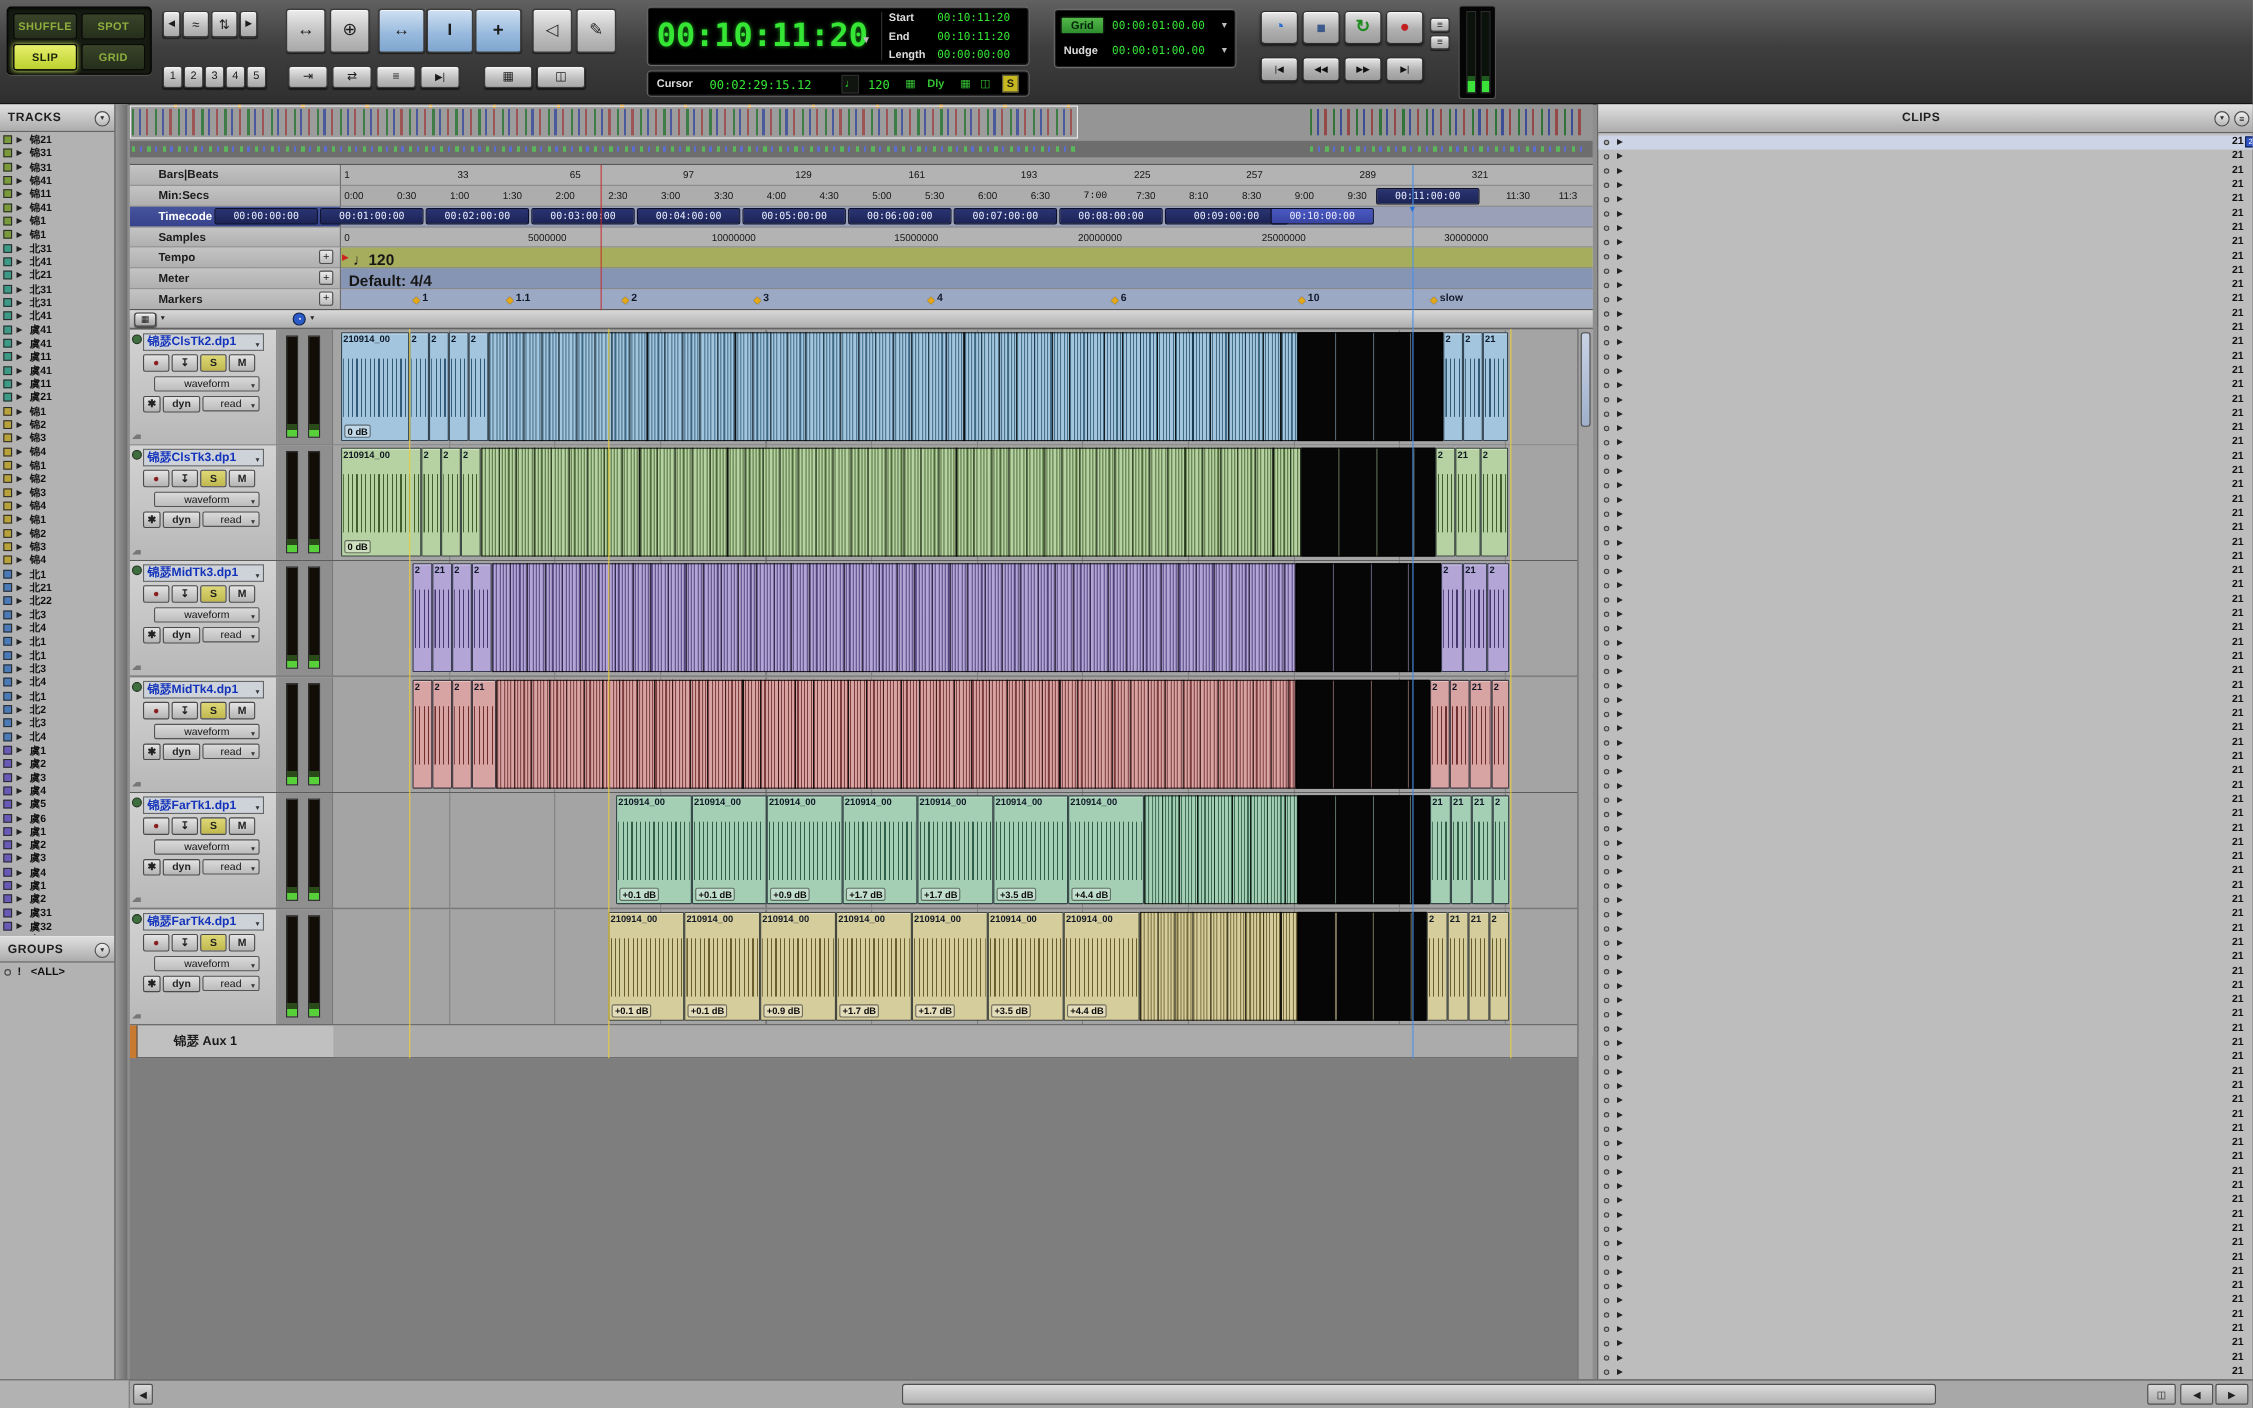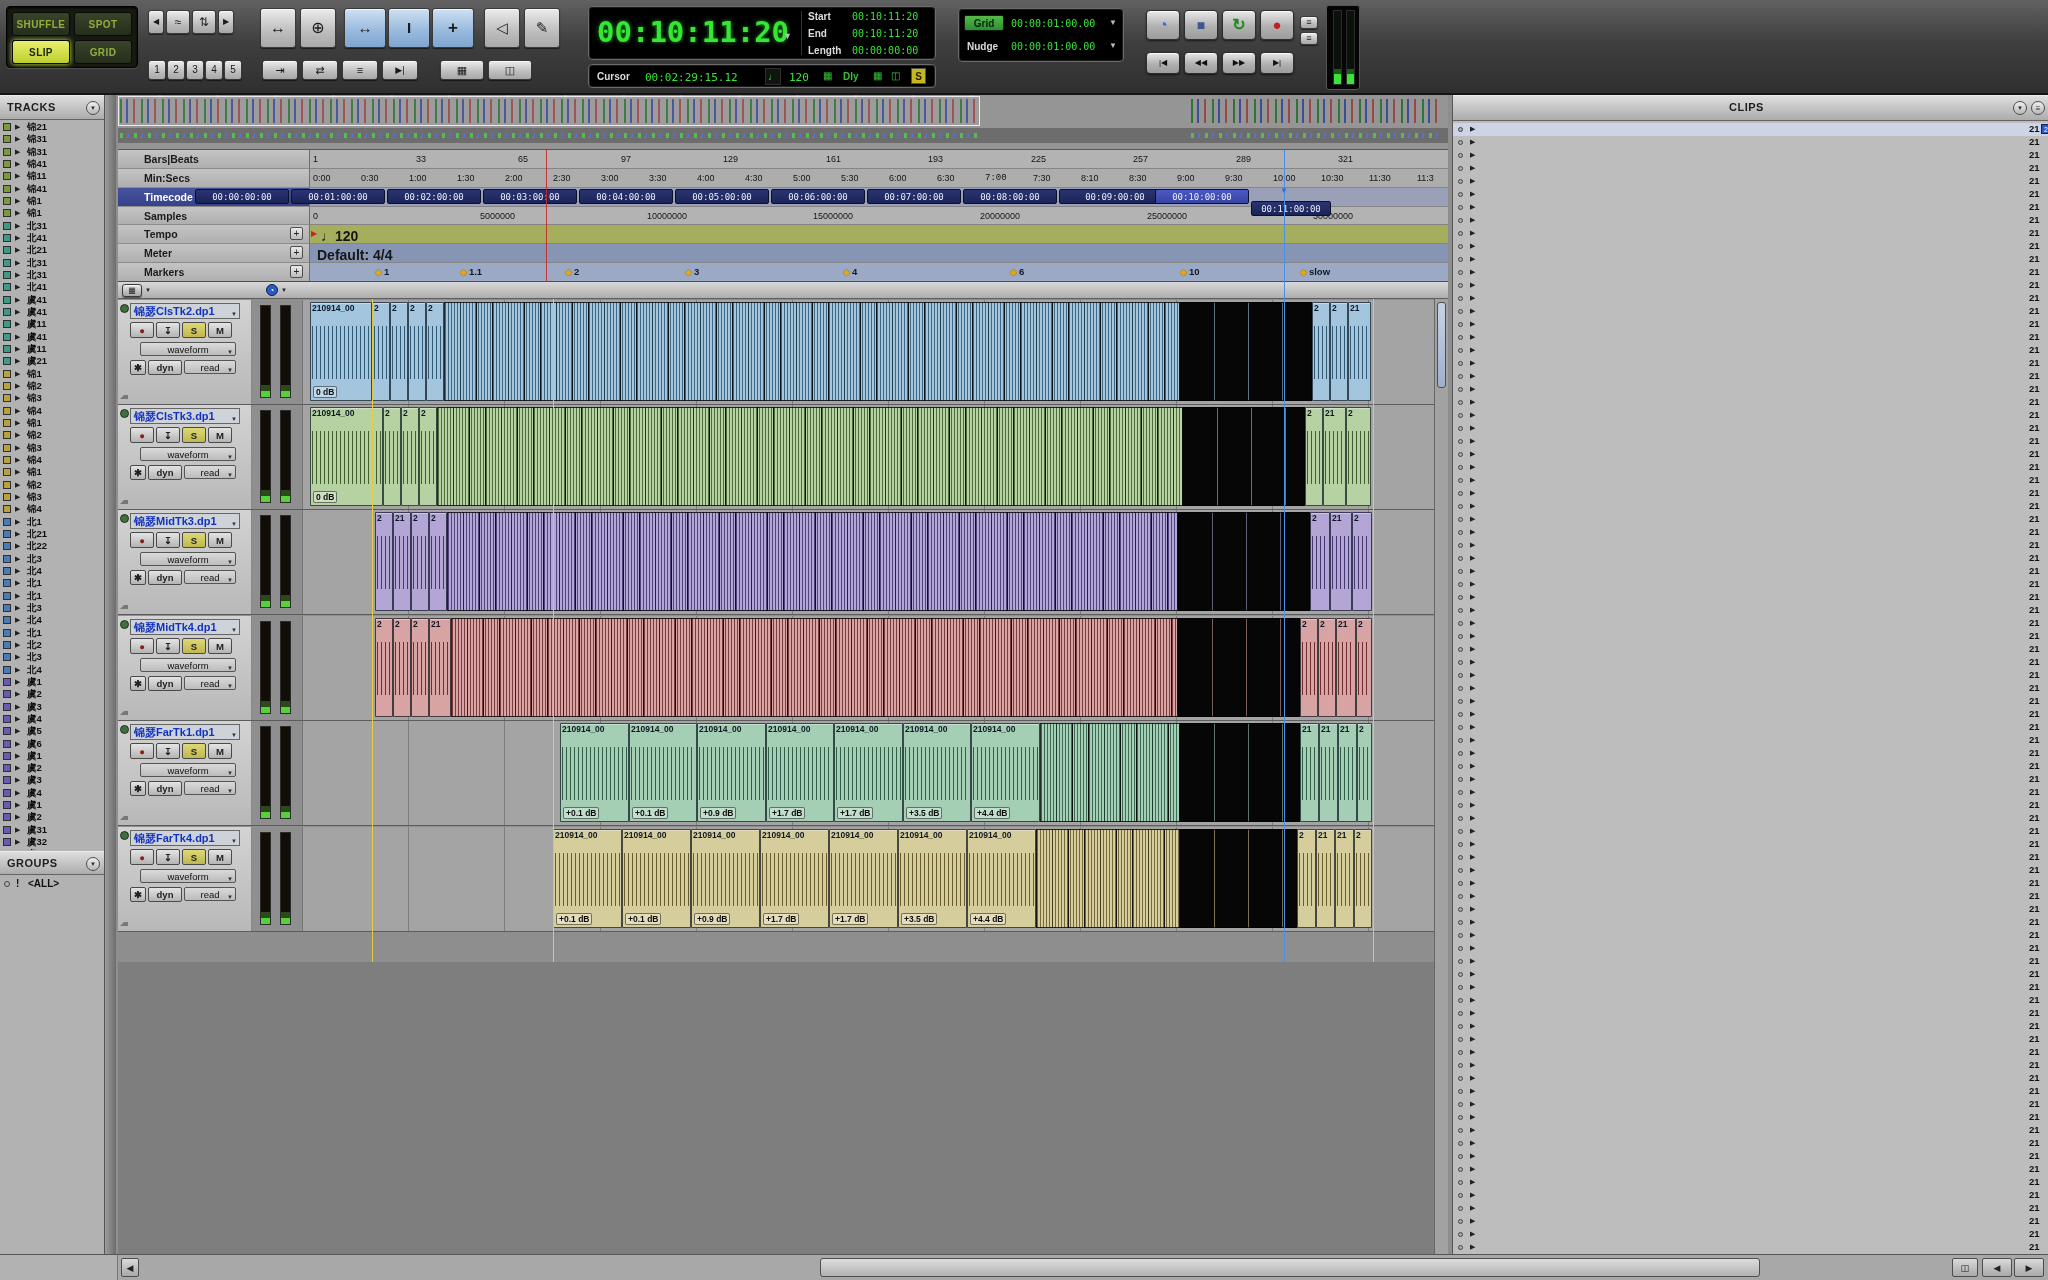--- a/index.html
+++ b/index.html
@@ -591,21 +591,21 @@
       <div class="tc-cell" style="left: 173px; top: 39.22px; width: 94px;">00:01:00:00</div>
       <div class="tc-cell" style="left: 269px; top: 39.22px; width: 94px;">00:02:00:00</div>
       <div class="tc-cell" style="left: 365px; top: 39.22px; width: 94px;">00:03:00:00</div>
       <div class="tc-cell" style="left: 461px; top: 39.22px; width: 94px;">00:04:00:00</div>
       <div class="tc-cell" style="left: 557px; top: 39.22px; width: 94px;">00:05:00:00</div>
       <div class="tc-cell" style="left: 653px; top: 39.22px; width: 94px;">00:06:00:00</div>
       <div class="tc-cell" style="left: 749px; top: 39.22px; width: 94px;">00:07:00:00</div>
       <div class="tc-cell" style="left: 845px; top: 39.22px; width: 94px;">00:08:00:00</div>
       <div class="tc-cell" style="left: 941px; top: 39.22px; width: 112px;">00:09:00:00</div>
       <div class="tc-cell sel" style="left: 1037px; top: 39.22px; width: 94px;">00:10:00:00</div>
-      <div class="tc-cell" style="left: 1133px; top: 51px; width: 80px;">00:11:00:00</div>
+      <div class="tc-cell" style="left: 1133px; top: 21px; width: 94px;">00:11:00:00</div>
       <div class="tflag" style="left: 193px; top: 79.44px;">▶</div>
       <div class="tevent" style="left: 203px; top: 78.44px;">♩120</div>
       <div class="tevent" style="left: 199px; top: 97.3px;">Default: 4/4</div>
       <div class="marker" style="left: 257px; top: 116.16px;">
         <span class="mdia">◆</span>
         <span class="mlab">1</span>
       </div>
       <div class="marker" style="left: 342px; top: 116.16px;">
         <span class="mdia">◆</span>
         <span class="mlab">1.1</span>
@@ -637,20 +637,25 @@
     </div>
 
   <div id="viewstrip">
     <div class="tbtn" style="left:4px;top:2px;width:20px;height:13px;font-size:8px;line-height:11px">▦</div>
     <div style="position:absolute;left:27px;top:5px;font-size:6px;color:#222">▼</div>
     <div style="position:absolute;left:148px;top:2px;width:12px;height:12px;border-radius:50%;background:#2a5ac8;border:1px solid #112244;color:#fff;font-size:8px;text-align:center;line-height:11px">◔</div>
     <div style="position:absolute;left:163px;top:5px;font-size:6px;color:#222">▼</div>
   </div>
 
   <div id="tracks">
+    <div class="trk" style="top:633px;height:30px;background:#c0c0c0">
+      <div style="position:absolute;left:0;top:0;width:7px;height:30px;background:#c87a30;border-right:1px solid #555"></div>
+      <div style="position:absolute;left:40px;top:7px;font-size:11.5px;font-weight:bold;color:#1a1a1a;white-space:nowrap">锦瑟 Aux 1</div>
+      <div class="lane" style="background-image:none;background-color:#ababab"></div>
+    </div>
   <div class="trk" style="top: 1px; height: 105px;">
         <div class="thead">
           <div class="tdot"></div>
           <div class="tname">锦瑟ClsTk2.dp1<div class="dd-arr">▼</div></div>
           <div class="sbtn rec" style="left: 12px; top: 22px; width: 24px; height: 16px; line-height: 15px;">●</div>
           <div class="sbtn inp" style="left: 38px; top: 22px; width: 24px; height: 16px; line-height: 15px;">↧</div>
           <div class="sbtn solo" style="left: 64px; top: 22px; width: 24px; height: 16px; line-height: 15px;">S</div>
           <div class="sbtn mute" style="left: 90px; top: 22px; width: 24px; height: 16px; line-height: 15px;">M</div>
           <div class="tdd" style="left: 22px; top: 42px; width: 96px;">waveform<div class="dd-arr">▼</div></div>
           <div class="sbtn" style="left: 12px; top: 60px; width: 16px; height: 15px; line-height: 14px;">✱</div>

